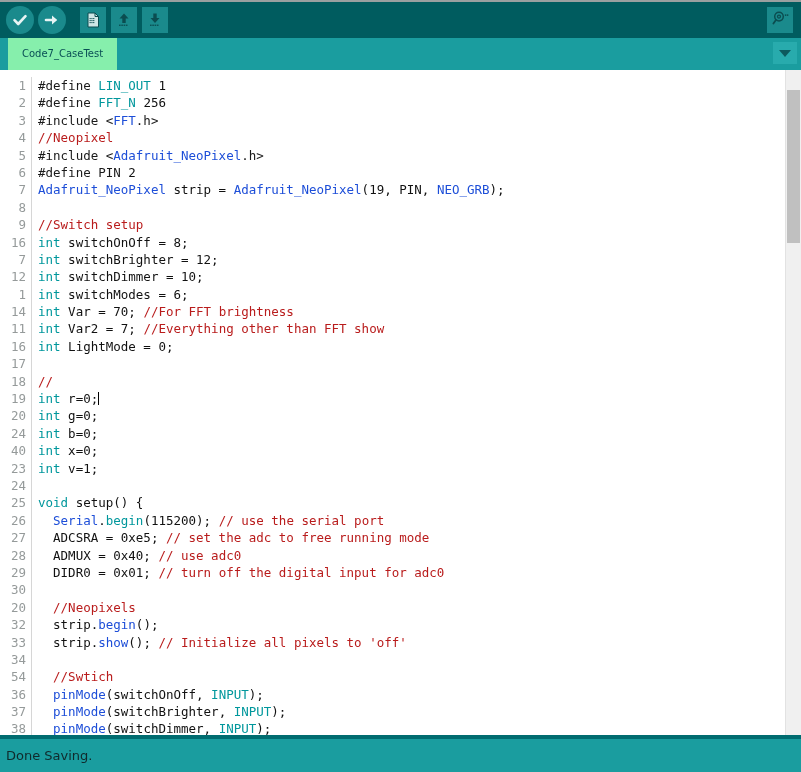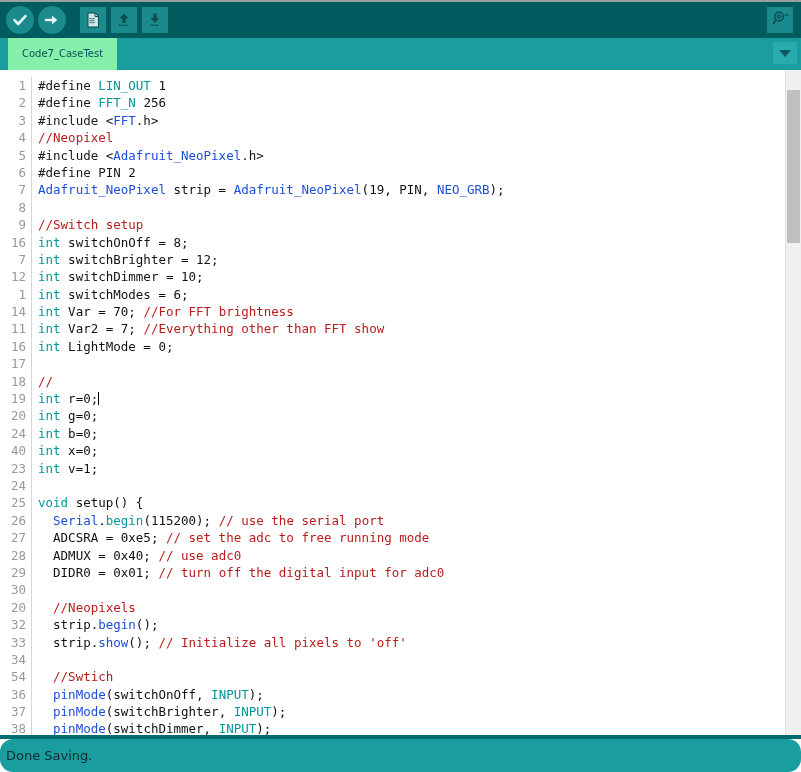--- a/index.html
+++ b/index.html
@@ -196,21 +196,20 @@
   .statusbar {
     height: 33px;
     background: #1a9d9f;
     color: #102a2c;
     display: flex;
     align-items: center;
     padding-left: 6px;
     font-size: 13px;
     font-family: "DejaVu Sans", sans-serif;
     flex: 0 0 auto;
-    border-radius: 13px;
   }
 </style>
 </head>
 <body>
 
 <div id="app">
 
   <div class="toolbar">
 
     <div class="tb-round" title="Verify">

